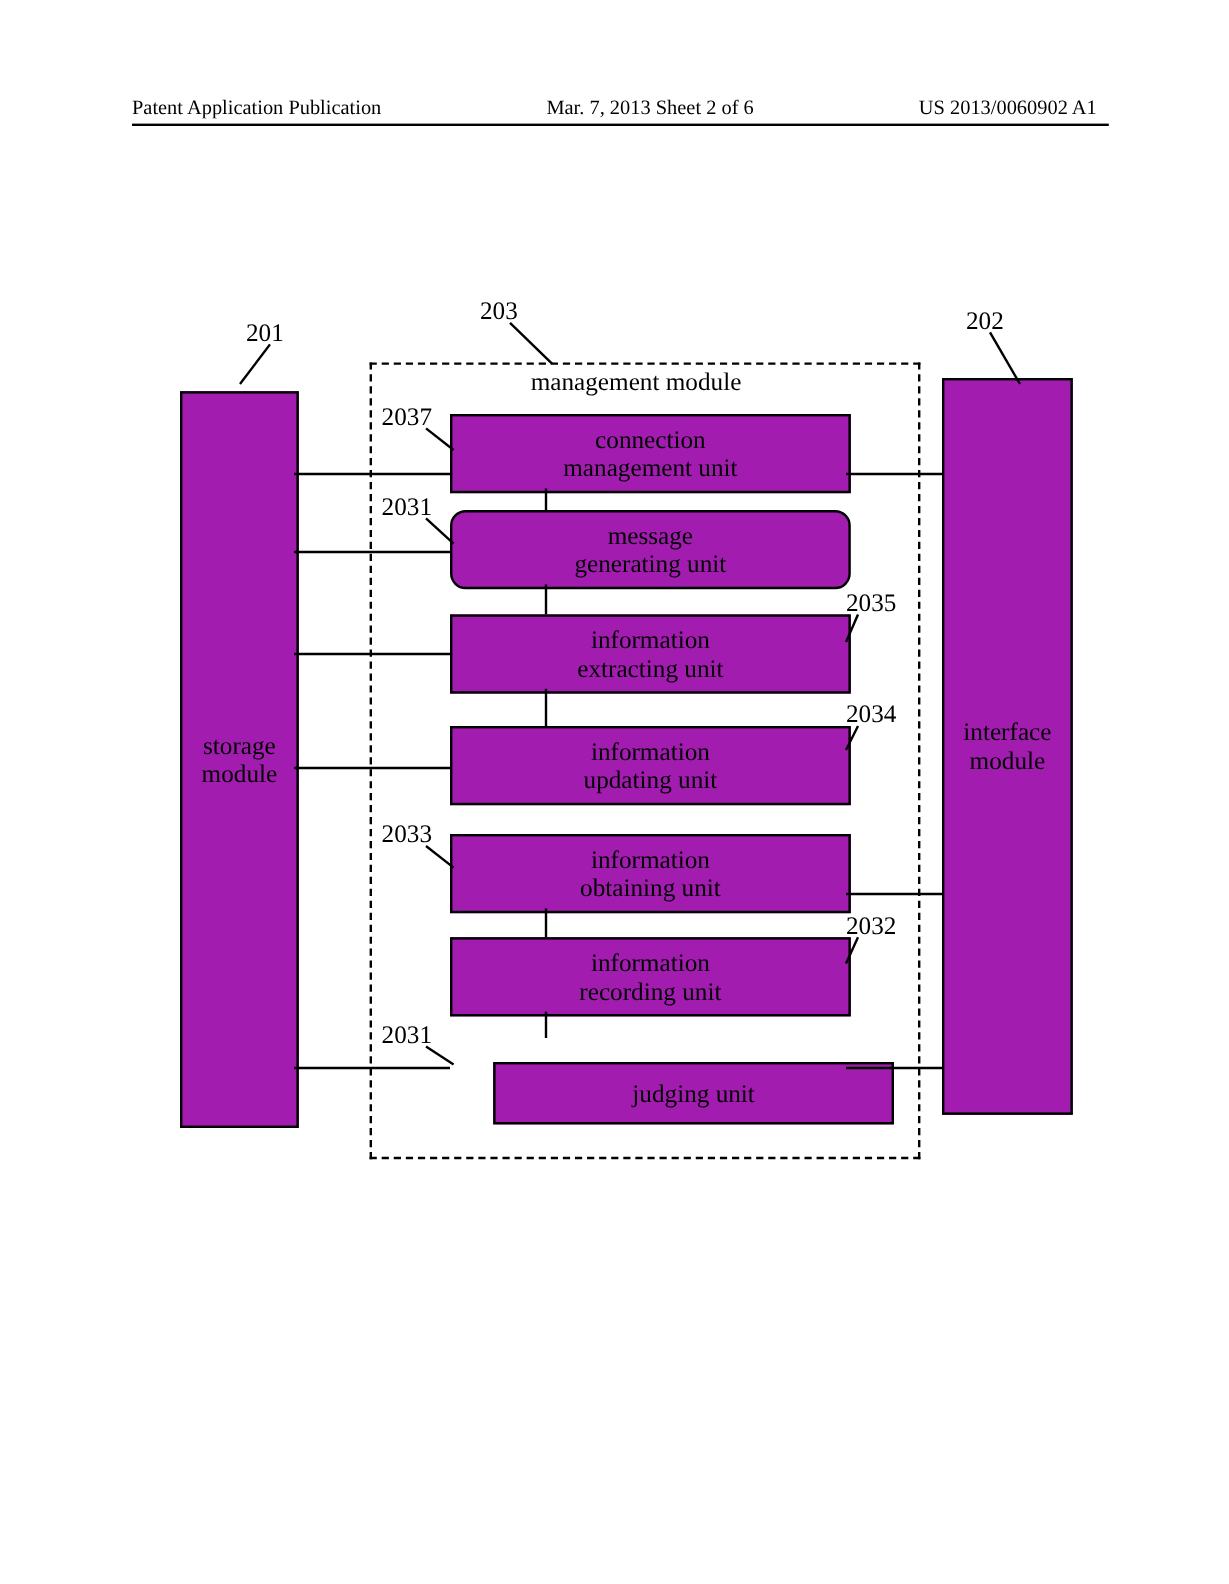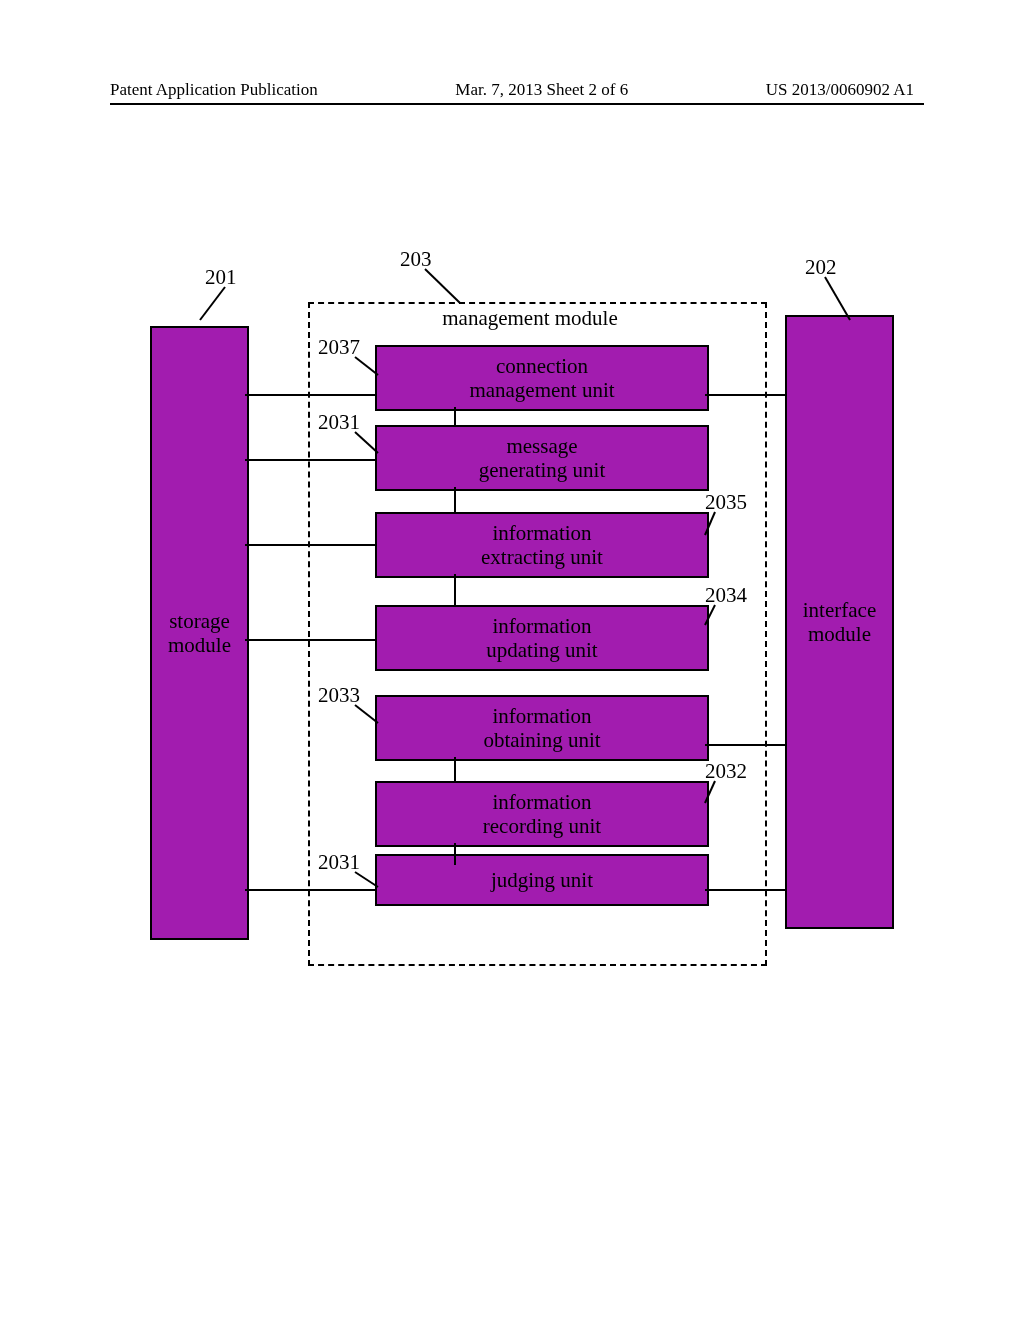--- a/index.html
+++ b/index.html
@@ -92,26 +92,26 @@
     text-align: center;
     font-size: 21px;
   }
   
   .unit {
     left: 225px;
     width: 330px;
     height: 62px;
   }
   #u2037 { top: 80px; }
-  #u2036 { top: 160px; }
+  #u2036 { top: 160px; border-radius: 13px; }
   #u2035 { top: 247px; }
   #u2034 { top: 340px; }
   #u2033 { top: 430px; }
   #u2032 { top: 516px; }
-  #u2031 { top: 589px; height: 48px; }
+  #u2031 { top: 620px; height: 48px; margin-left: 36px; }
   
   .num { font-size: 21px; position: absolute; }
   
   svg.leaders {
     position: absolute;
     top: 0;
     left: 0;
     width: 740px;
     height: 720px;
     pointer-events: none;

